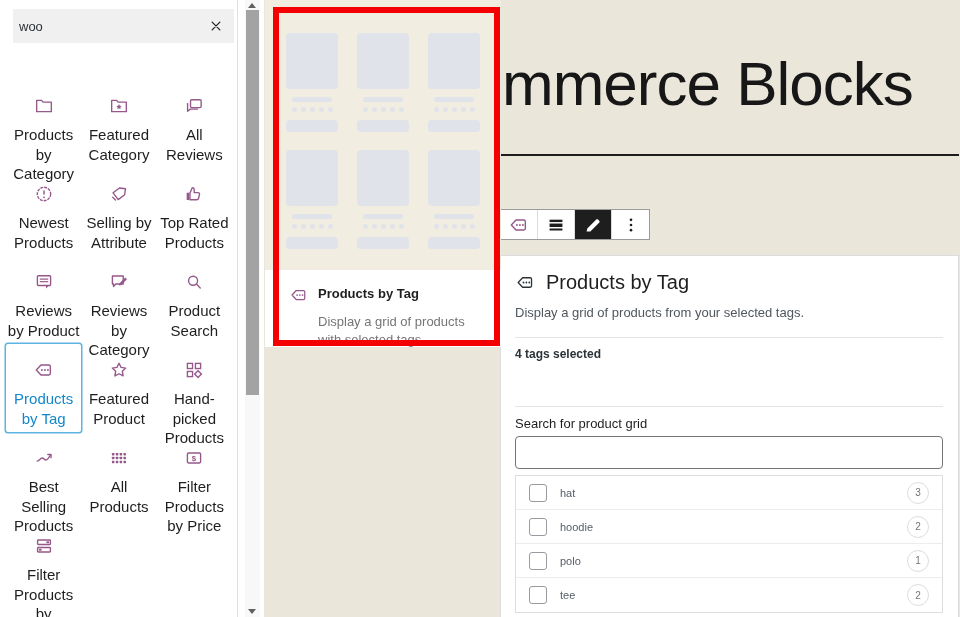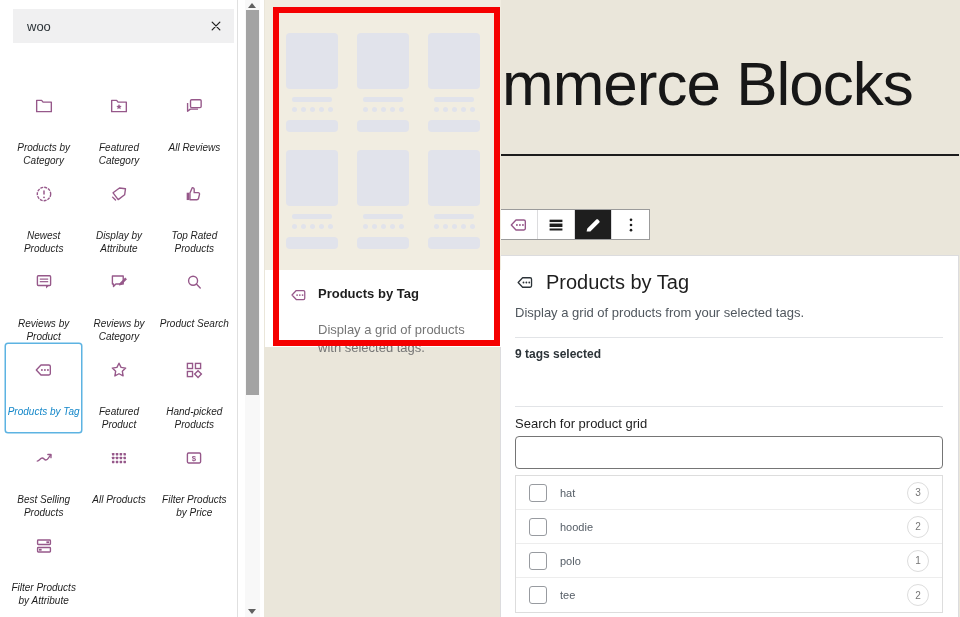--- a/index.html
+++ b/index.html
@@ -3,32 +3,32 @@
 <meta charset="utf-8">
 <style>
   html,body{margin:0;padding:0;background:#fff;}
   .app{position:relative;width:960px;height:617px;overflow:hidden;background:#fff;
        font-family:"Liberation Sans",sans-serif;color:#1e1e1e;}
 
   
   .inserter{position:absolute;left:0;top:0;width:238px;height:617px;background:#fff;
             border-right:1px solid #e0e0e0;box-sizing:border-box;}
   .searchbox{position:absolute;left:13px;top:9px;width:221px;height:34px;background:#f0f0f1;
-             display:flex;align-items:center;padding:0 8px 0 12px;box-sizing:border-box;}
+             display:flex;align-items:center;padding:0 8px 0 4px;box-sizing:border-box;}
   .search-input{flex:1;border:none;background:transparent;outline:none;font-size:13px;
                 color:#2c3338;font-family:inherit;min-width:0;}
   .search-clear{width:20px;height:20px;color:#1e1e1e;cursor:pointer;flex:none;}
   .search-clear svg{width:20px;height:20px;display:block;}
   .block-grid{position:absolute;left:6px;top:80px;width:226px;display:grid;
               grid-template-columns:repeat(3,1fr);grid-auto-rows:88px;}
   .block-item{display:flex;flex-direction:column;align-items:center;text-align:center;
               padding-top:15px;border-radius:2px;cursor:pointer;box-sizing:border-box;}
   .bicon{width:22px;height:22px;color:#96588a;}
   .bicon svg{width:22px;height:22px;display:block;}
-  .blabel{margin-top:24px;font-size:10px;line-height:1.3;color:#1e1e1e;max-width:75px;font-style:italic;}
+  .blabel{margin-top:8px;font-size:15px;line-height:1.3;color:#1e1e1e;max-width:75px;}
   .block-item.selected{box-shadow:0 0 0 1.5px #5db3e2;}
   .block-item.selected .blabel{color:#1487c9;}
 
   
   .scrollbar{position:absolute;left:245px;top:0;width:15px;height:617px;background:#f8f8f8;}
   .sb-thumb{position:absolute;left:1px;top:10px;width:13px;height:385px;background:#a3a3a3;}
   .sb-arrow{position:absolute;left:3px;width:0;height:0;border-left:4.5px solid transparent;
             border-right:4.5px solid transparent;}
   .sb-arrow.up{top:3px;border-bottom:5px solid #606060;}
   .sb-arrow.down{bottom:3px;border-top:5px solid #606060;}
@@ -85,21 +85,21 @@
   .pcard .sq{width:52px;height:56px;background:#e1e3eb;border-radius:4px;}
   .pcard .nline{width:40px;height:5px;background:#e1e3eb;border-radius:2px;margin:8px auto 0;}
   .pcard .pdots{display:flex;justify-content:center;gap:4px;margin-top:5px;}
   .pcard .pdots i{width:5px;height:5px;border-radius:50%;background:#e1e3eb;}
   .pcard .pbtn{width:52px;height:12px;background:#e1e3eb;border-radius:4px;margin-top:8px;}
   .pfooter{position:absolute;left:0;top:270px;width:236px;height:77px;background:#fff;
            display:flex;padding:14px 12px 0 24px;box-sizing:border-box;gap:9px;}
   .pf-icon{width:20px;height:20px;color:#96588a;flex:none;margin-top:1px;}
   .pf-icon svg{width:20px;height:20px;display:block;}
   .pf-title{font-size:13px;font-weight:700;color:#1e1e1e;margin-top:2px;}
-  .pf-desc{font-size:13px;color:#757575;margin-top:20px;line-height:1.35;}
+  .pf-desc{font-size:13px;color:#757575;margin-top:12px;line-height:1.35;}
 
   .red-box{position:absolute;left:9px;top:7px;width:227px;height:339px;
            border:6px solid #f50000;box-sizing:border-box;pointer-events:none;}
 </style>
 </head>
 <body>
 
 <div class="app">
 
   <aside class="inserter">
@@ -155,21 +155,21 @@
         </div>
 
 
         <div class="block-item">
           <span class="bicon">
             <svg viewBox="0 0 24 24" fill="none">
               <path d="M11.6 5.4h6.6v6.6l-6.2 6.2-6.6-6.6 6.2-6.2z" stroke="currentColor" stroke-width="1.5" stroke-linejoin="round" transform="rotate(8 12 12)"></path>
               <path d="M5 15.4l3.2 3.2" stroke="currentColor" stroke-width="1.5" stroke-linecap="round"></path>
             </svg>
           </span>
-          <span class="blabel">Display by Attribute</span>
+          <span class="blabel">Selling by Attribute</span>
         </div>
 
         <div class="block-item">
           <span class="bicon">
             <svg viewBox="0 0 24 24" fill="none">
               <rect x="4" y="10.6" width="2.9" height="8" fill="currentColor"></rect>
               <path d="M7.6 18.3V11l2.6-6c1.2 0 2 .8 2 2v3.5h4.3c1 0 1.7.9 1.5 1.8l-1.1 4.6c-.2.8-.9 1.4-1.8 1.4H7.6z" stroke="currentColor" stroke-width="1.5" stroke-linejoin="round"></path>
             </svg>
           </span>
           <span class="blabel">Top Rated Products</span>
@@ -343,21 +343,21 @@
               <path d="M8.7 6.6h8.6c.9 0 1.6.7 1.6 1.6v7.6c0 .9-.7 1.6-1.6 1.6H8.7L3.6 12l5.1-5.4z" stroke="currentColor" stroke-width="1.5" stroke-linejoin="round"></path>
               <circle cx="9.7" cy="12" r="1.05" fill="currentColor"></circle>
               <circle cx="13" cy="12" r="1.05" fill="currentColor"></circle>
               <circle cx="16.3" cy="12" r="1.05" fill="currentColor"></circle>
             </svg>
           </span>
         <h2 class="sp-title">Products by Tag</h2>
       </div>
       <p class="sp-desc">Display a grid of products from your selected tags.</p>
       <div class="sp-div d1"></div>
-      <div class="sp-count">9 tags selected</div>
+      <div class="sp-count">4 tags selected</div>
       <div class="sp-div d2"></div>
       <label class="sp-label">Search for product grid</label>
       <input class="sp-input" value="" style="">
       <div class="tag-list">
 
           <div class="tag-row">
             <span class="cb"></span>
             <span class="tag-name">hat</span>
             <span class="tag-count">3</span>
           </div>

